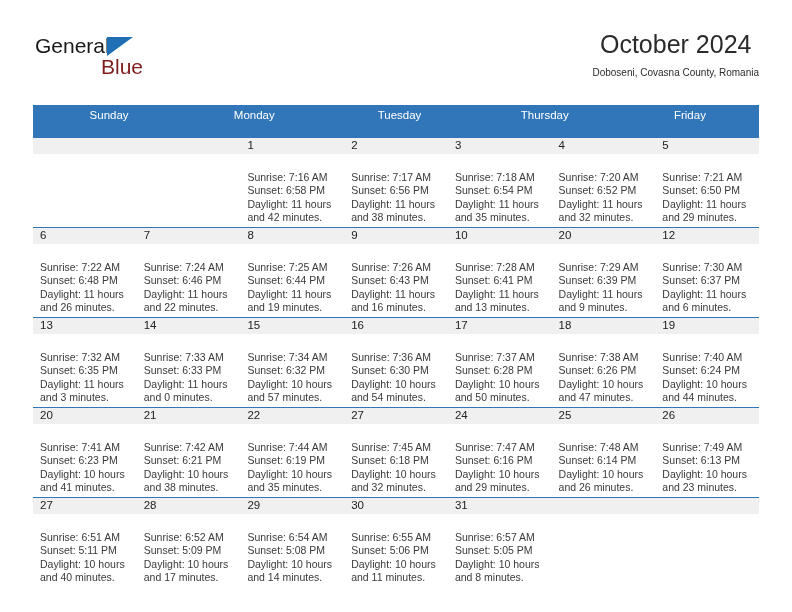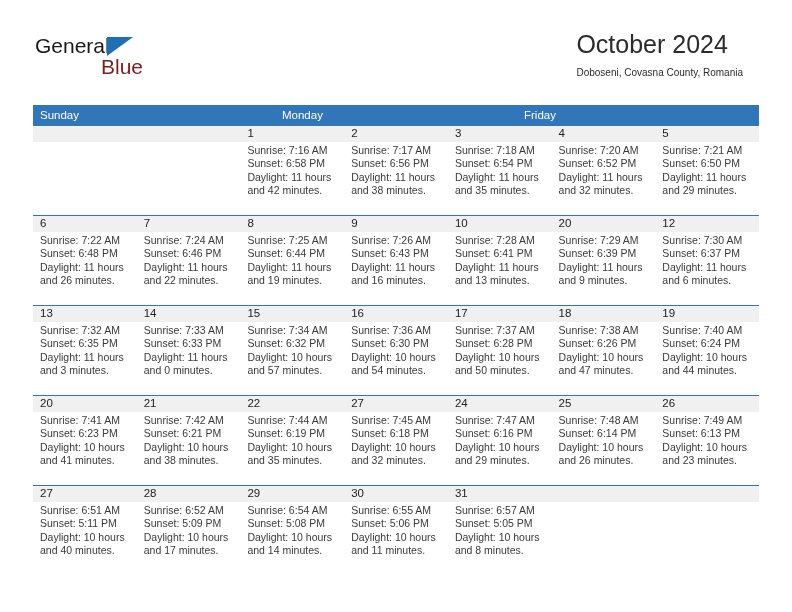--- a/index.html
+++ b/index.html
@@ -59,23 +59,23 @@
     position: absolute;
     left: 68px;
     top: 21px;
     font-size: 21px;
     color: #7f1d1d;
     line-height: 24px;
   }
 
   .title-block {
     position: absolute;
-    right: 16px;
+    right: 0;
     top: 0;
-    text-align: left;
+    text-align: center;
   }
   .cal-title {
     font-size: 25px;
     color: #2b2b2b;
     line-height: 32px;
     white-space: nowrap;
   }
   .cal-subtitle {
     margin-top: 5px;
     font-size: 10px;
@@ -87,21 +87,22 @@
   
   .calendar {
     position: absolute;
     left: 33px;
     top: 105px;
     width: 726px;
   }
   .weekday-row {
     display: flex;
     background: #3176b8;
-    height: 20px;
+    height: 32px;
+    text-align: center;
   }
   .weekday {
     flex: 1 1 0;
     font-size: 11.5px;
     color: #ffffff;
     line-height: 20px;
     padding-left: 7px;
     box-sizing: border-box;
     overflow: hidden;
     white-space: nowrap;
@@ -137,21 +138,21 @@
     position: relative;
     z-index: 2;
     font-size: 11.5px;
     color: #222222;
     line-height: 17px;
     height: 17px;
   }
   .day-info {
     position: relative;
     z-index: 2;
-    margin-top: 2px;
+    margin-top: 17px;
     font-size: 10.5px;
     line-height: 13.4px;
     color: #3a3a3a;
   }
   .day-info div {
     white-space: nowrap;
   }
 </style>
 </head>
 <body>
@@ -171,20 +172,22 @@
       <div class="cal-subtitle">Doboseni, Covasna County, Romania</div>
     </div>
 
   </div>
 
   <div class="calendar">
 
     <div class="weekday-row">
       <div class="weekday">Sunday</div>
       <div class="weekday">Monday</div>
+      <div class="weekday">Tuesday</div>
+      <div class="weekday">Thursday</div>
       <div class="weekday">Friday</div>
     </div>
 
     <div class="week">
       <div class="week-band"></div>
       <div class="week-cells">
         <div class="day">
           <div class="day-num"></div>
           <div class="day-info">
             <div></div>

